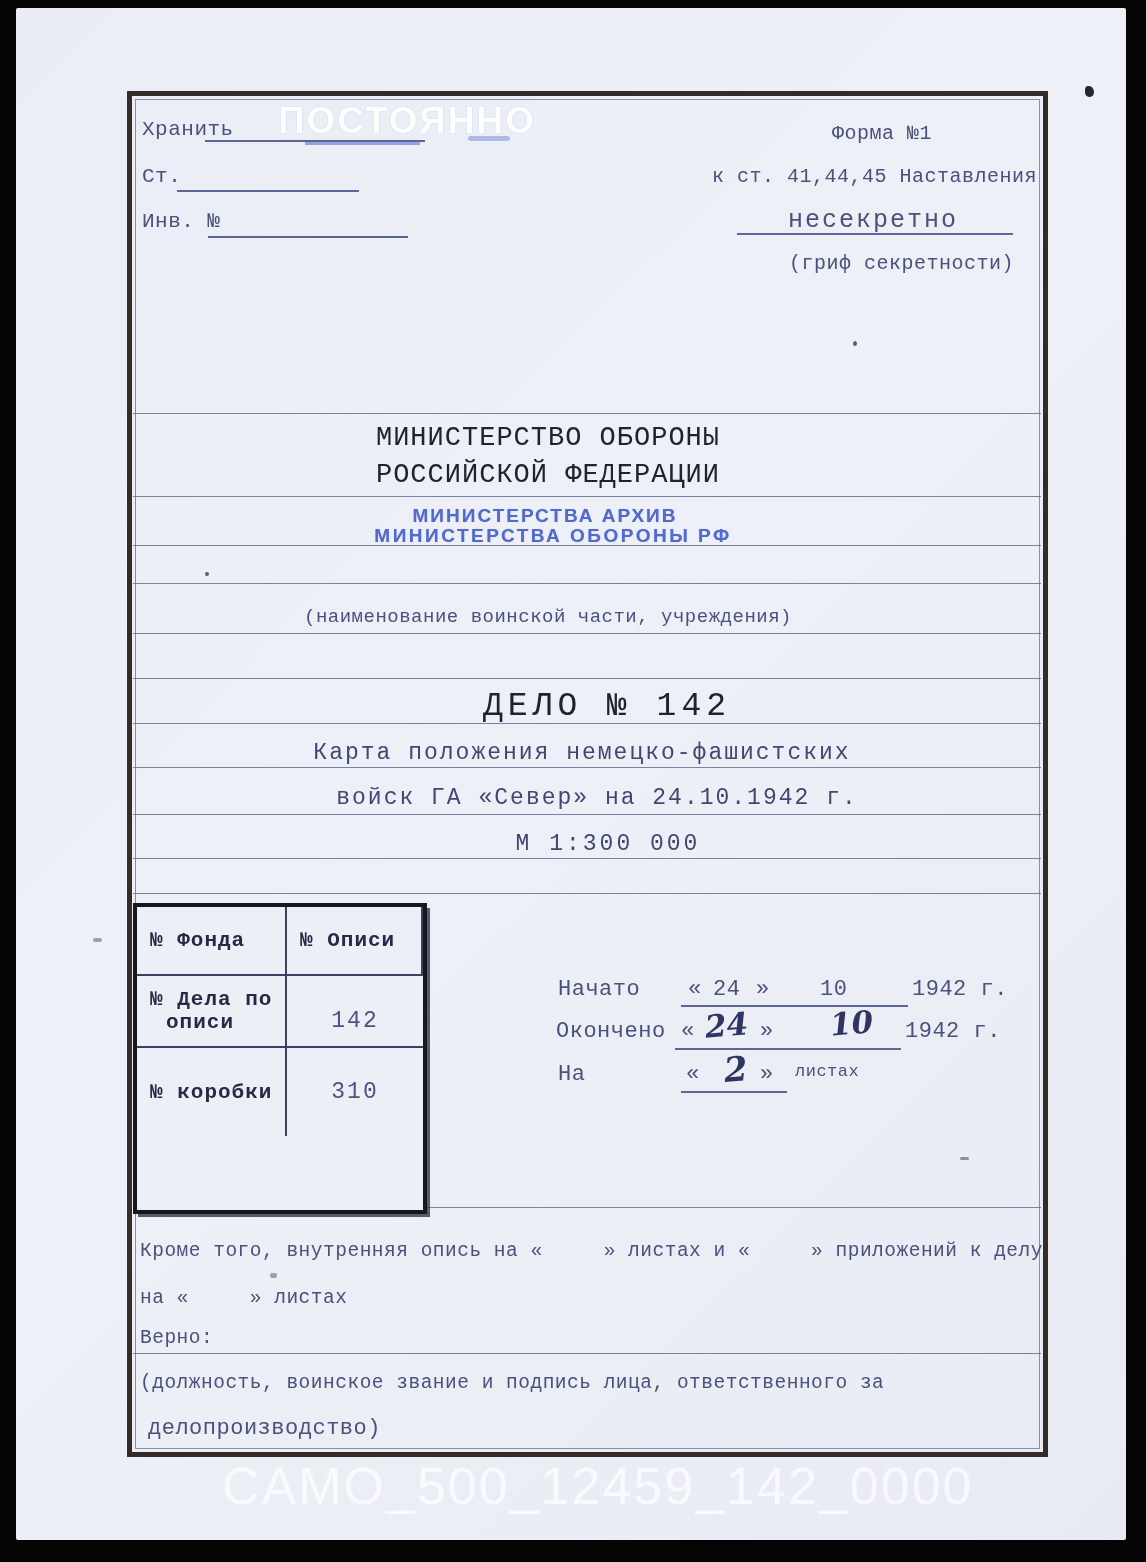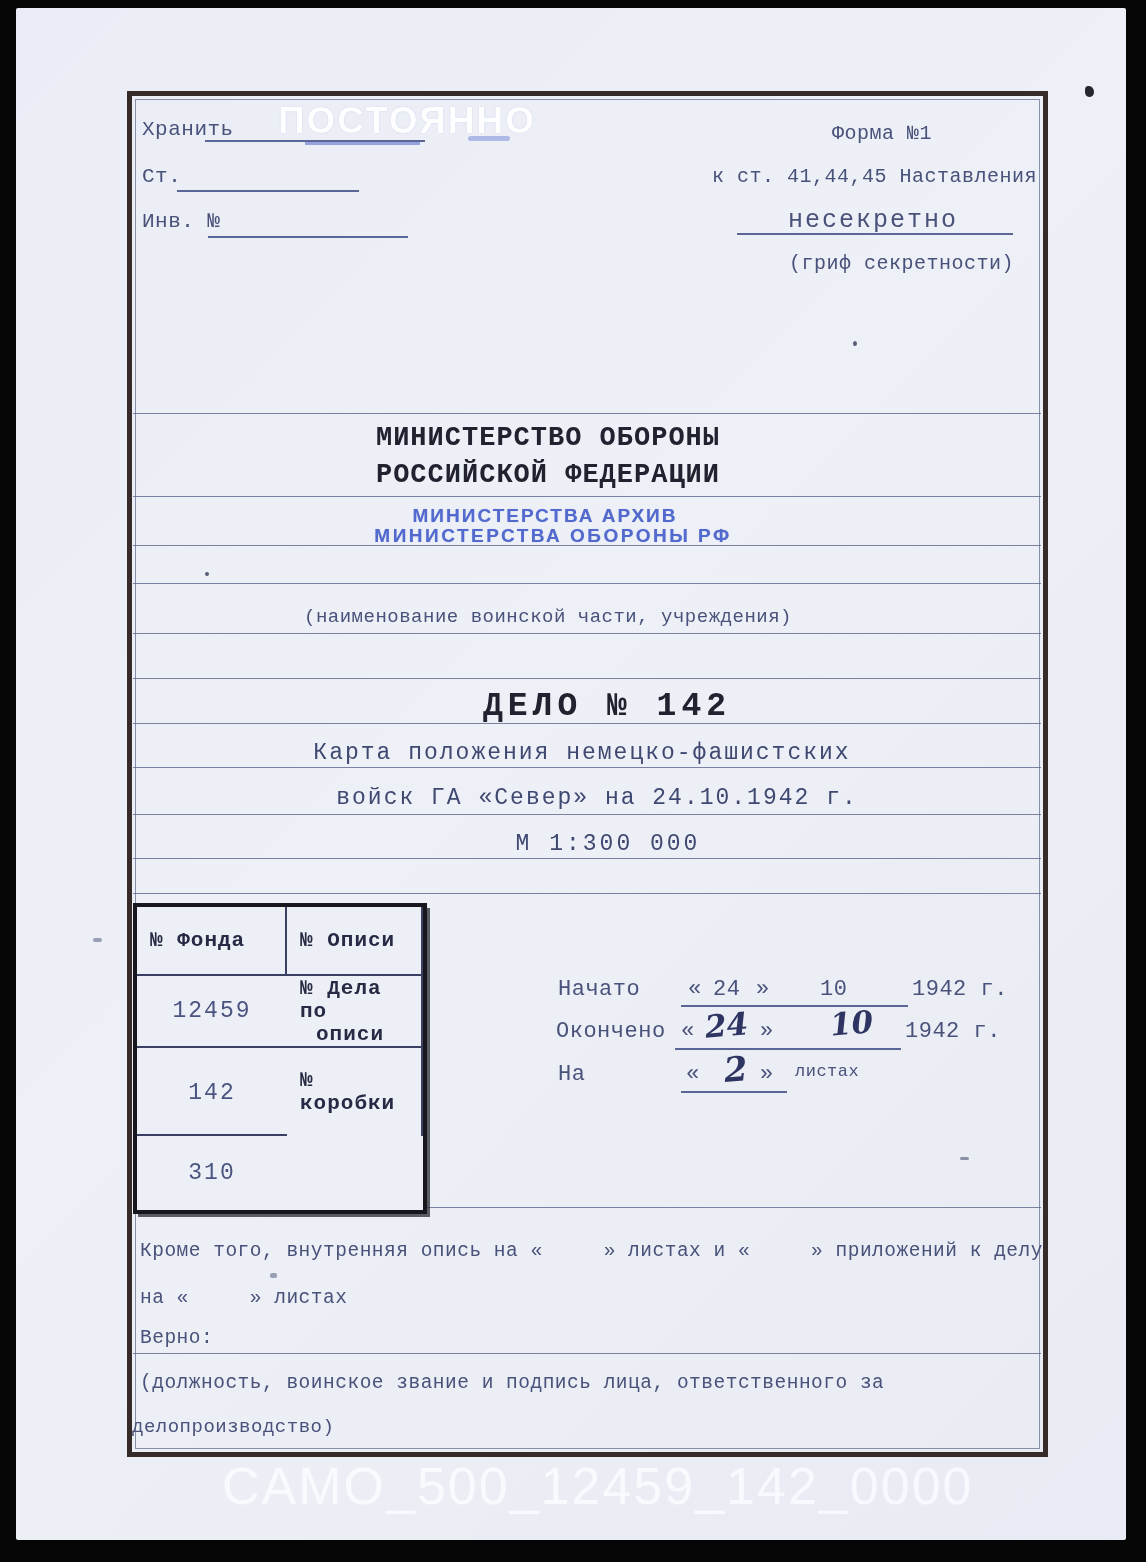--- a/index.html
+++ b/index.html
@@ -8,21 +8,21 @@
   .paper{position:absolute;left:16px;top:8px;width:1110px;height:1532px;
          background:linear-gradient(135deg,#eaedf5 0%,#eef0f7 45%,#e8ebf3 100%);
          border-radius:2px;}
   .frame{position:absolute;left:127px;top:91px;width:921px;height:1366px;
          border:5px solid #352b28;box-sizing:border-box;}
   .frame:after{content:"";position:absolute;inset:3px;border:1px solid #8690a7;}
   .rline{position:absolute;left:133px;width:908px;height:1px;background:#5d678c;opacity:.8;}
   .t{position:absolute;color:#49527a;letter-spacing:.5px;white-space:pre;}
   .ctr{transform:translateX(-50%);}
   .ul{position:absolute;height:2px;background:#434d85;opacity:.85;}
-  .bold{font-weight:bold;color:#20222f;}
+  .bold{font-weight:normal;color:#20222f;}
   .stampblue{position:absolute;font-family:"Liberation Sans",sans-serif;font-weight:bold;
              color:#4a62cb;white-space:pre;opacity:.95;text-shadow:0 0 1px rgba(74,98,203,.45);}
   .hw{position:absolute;font-family:"DejaVu Serif",serif;font-style:italic;font-weight:bold;
       color:#2f3562;transform:rotate(-5deg);white-space:pre;}
   .regtable{position:absolute;left:133px;top:903px;width:294px;height:311px;box-sizing:border-box;
             border:4px solid #17171d;background:#edeff6;box-shadow:4px 4px 0 -1px rgba(42,42,52,.75);
             display:grid;grid-template-columns:150px 1fr;grid-template-rows:69px 72px 88px 1fr;}
   .rt-cell{box-sizing:border-box;display:flex;align-items:center;}
   .rt-label{border-right:2px solid #394064;padding-left:13px;font-weight:bold;font-size:21px;
             color:#262a44;letter-spacing:1px;flex-direction:column;align-items:flex-start;justify-content:center;}
@@ -84,21 +84,20 @@
   <div class="t ctr" style="left:597px;top:785px;font-size:23px;letter-spacing:2px;color:#3f4870">войск ГА «Север» на 24.10.1942 г.</div>
   <div class="t ctr" style="left:608px;top:831px;font-size:23px;letter-spacing:3px;color:#3f4870">М 1:300 000</div>
 
   <div class="regtable">
     <div class="rt-cell rt-label rb">
       <span>№ Фонда</span>
       </div>
     <div class="rt-cell rt-label rb">
       <span>№ Описи</span>
       </div>
-    <div class="rt-cell rt-value rb">12459</div>
     <div class="rt-cell rt-label rb">
       <span>№ Дела по</span>
         <span class="l2">описи</span>
       </div>
     <div class="rt-cell rt-value rb row3v">142</div>
     <div class="rt-cell rt-label">
       <span>№ коробки</span>
       </div>
     <div class="rt-cell rt-value">310</div>
   </div>
@@ -123,21 +122,21 @@
   <div class="t" style="left:686px;top:1062px;font-size:22px">«</div>
   <div class="hw" style="left:724px;top:1049px;font-size:34px">2</div>
   <div class="t" style="left:760px;top:1062px;font-size:22px">»</div>
   <div class="ul" style="left:681px;top:1091px;width:106px"></div>
   <div class="t" style="left:795px;top:1062px;font-size:17px">листах</div>
 
   <div class="t" style="left:140px;top:1240px;font-size:19.5px">Кроме того, внутренняя опись на «     » листах и «     » приложений к делу</div>
   <div class="t" style="left:140px;top:1287px;font-size:19.5px">на «     » листах</div>
   <div class="t" style="left:140px;top:1327px;font-size:19.5px">Верно:</div>
   <div class="t" style="left:140px;top:1372px;font-size:19.5px">(должность, воинское звание и подпись лица, ответственного за</div>
-  <div class="t" style="left:132px;top:1416px;font-size:19px">делопроизводство)</div>
+  <div class="t" style="left:148px;top:1416px;font-size:22px">делопроизводство)</div>
 
   <div class="wm" style="left:222px;top:1456px;font-size:52px">CAMO_500_12459_142_0000</div>
 
   <div class="speck" style="left:1085px;top:86px;width:9px;height:11px;background:#26262e;border-radius:40% 60% 50% 50%"></div>
   <div class="speck" style="left:853px;top:341px;width:4px;height:5px;background:#555d78"></div>
   <div class="speck" style="left:205px;top:572px;width:4px;height:4px;background:#555d78"></div>
   <div class="speck" style="left:960px;top:1157px;width:9px;height:3px;background:#8a90a8;border-radius:2px"></div>
   <div class="speck" style="left:93px;top:938px;width:9px;height:4px;background:#9aa0b4;border-radius:2px"></div>
   <div class="speck" style="left:270px;top:1273px;width:7px;height:5px;background:#9aa0b4;border-radius:2px"></div>
 </div>

